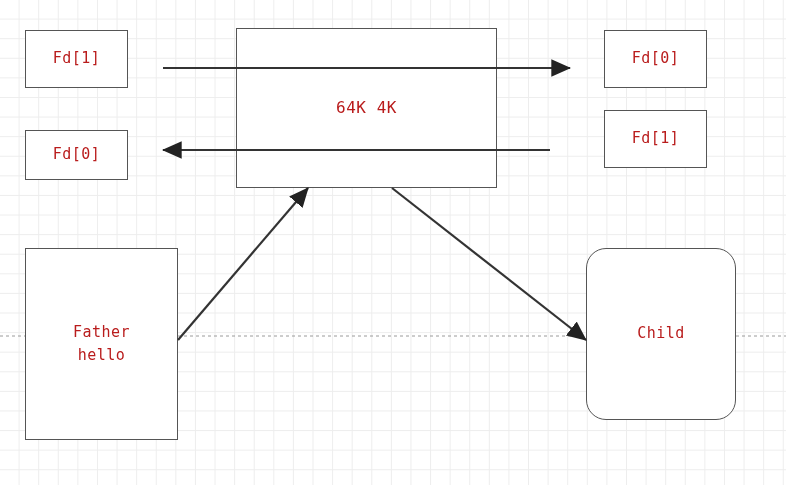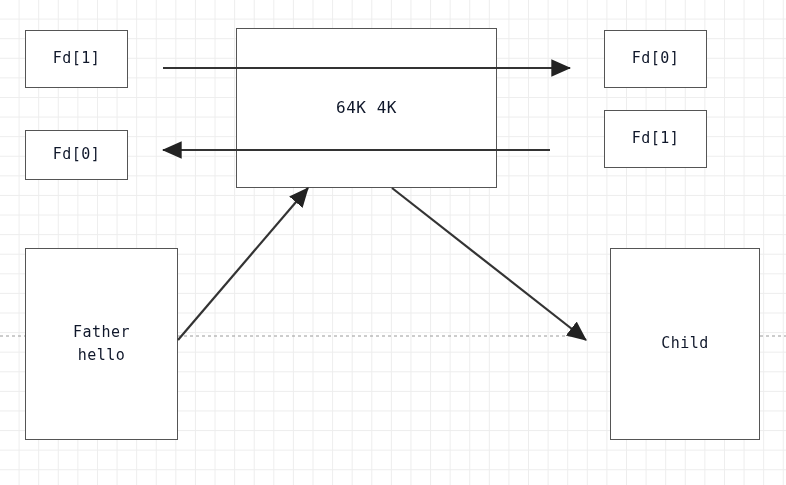--- a/index.html
+++ b/index.html
@@ -22,21 +22,21 @@
   }
   .node {
     position: absolute;
     box-sizing: border-box;
     border: 1.5px solid #555555;
     background: #ffffff;
     display: flex;
     align-items: center;
     justify-content: center;
     text-align: center;
-    color: #0f172a;
+    color: #b91c1c;
     font-size: 15px;
     line-height: 1.55;
     letter-spacing: 0.5px;
     white-space: pre-line;
     z-index: 2;
   }
   .node.big { font-size: 16px; }
   svg.overlay {
     position: absolute;
     left: 0;
@@ -70,21 +70,21 @@
   </svg>
 
   <div id="node-layer">
       <div class="node" style="left: 25px; top: 30px; width: 103px; height: 58px; border-color: rgb(85, 85, 85);"><span>Fd[1]</span></div>
       <div class="node" style="left: 25px; top: 130px; width: 103px; height: 50px; border-color: rgb(85, 85, 85);"><span>Fd[0]</span></div>
       <div class="node big" style="left: 236px; top: 28px; width: 261px; height: 160px; border-color: rgb(85, 85, 85); text-align: right;"><span>64K  4K</span></div>
       <div class="node" style="left: 604px; top: 30px; width: 103px; height: 58px; border-color: rgb(85, 85, 85);"><span>Fd[0]</span></div>
       <div class="node" style="left: 604px; top: 110px; width: 103px; height: 58px; border-color: rgb(85, 85, 85);"><span>Fd[1]</span></div>
       <div class="node" style="left: 25px; top: 248px; width: 153px; height: 192px; border-color: rgb(85, 85, 85);"><span>Father
 hello</span></div>
-      <div class="node" style="left: 610px; top: 248px; width: 150px; height: 192px; border-color: rgb(85, 85, 85);"><span>Child</span></div>
+      <div class="node" style="left: 586px; top: 248px; width: 150px; height: 172px; border-color: rgb(85, 85, 85); border-radius: 20px;"><span>Child</span></div>
     </div>
 
   <svg class="overlay" viewBox="0 0 786 485" xmlns="http://www.w3.org/2000/svg">
     <defs>
       <marker id="arrowhead" markerWidth="9" markerHeight="8" refX="8.5" refY="4" orient="auto" markerUnits="strokeWidth">
         <path d="M0,0 L9,4 L0,8 z" fill="#222222"></path>
       </marker>
     </defs>
     <g id="connector-group">
         <line x1="163" y1="68" x2="570" y2="68" stroke="#333333" stroke-width="2.2" marker-end="url(#arrowhead)"></line>

